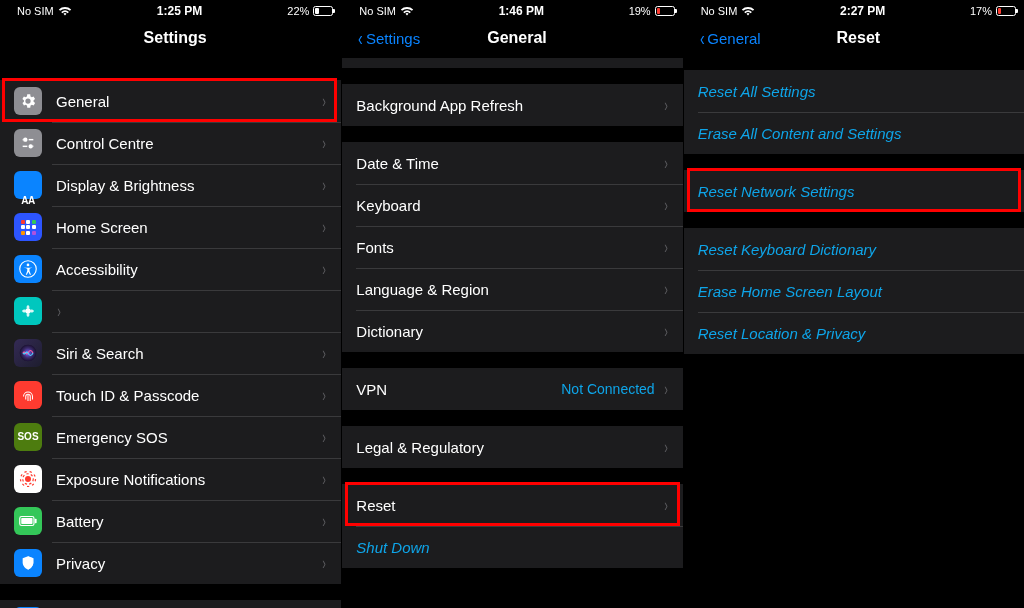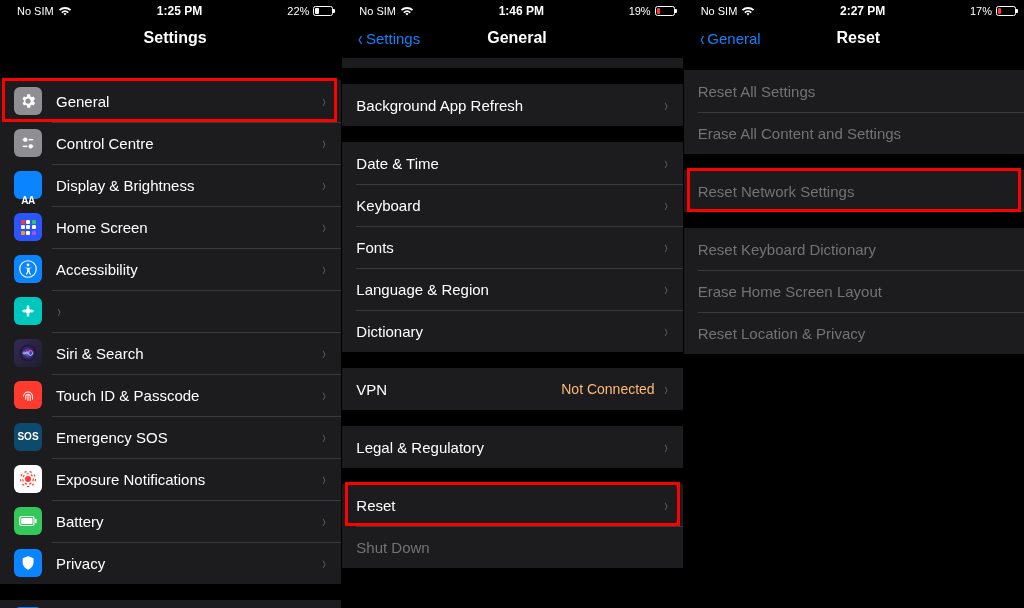--- a/index.html
+++ b/index.html
@@ -24,36 +24,36 @@
 
   .group { margin-top: 16px; }
   .group:first-child { margin-top: 12px; }
   .row { background: #1c1c1e; height: 42px; display: flex; align-items: center; padding: 0 14px; position: relative; color: #fff; font-size: 15px; }
   .row + .row::before { content: ""; position: absolute; left: 52px; right: 0; top: 0; height: 0.5px; background: #3a3a3c; }
   .row.no-icon + .row.no-icon::before,
   .row.no-icon + .row::before { left: 14px; }
   .row.no-icon::before { left: 14px; }
   .row .icon-wrap { width: 28px; height: 28px; border-radius: 6px; display: flex; align-items: center; justify-content: center; margin-right: 14px; flex-shrink: 0; }
   .row .label { flex: 1; color: #fff; }
-  .row .detail { color: #fdba74; font-size: 14px; margin-right: 8px; }
+  .row .detail { color: #0ea5e9; font-size: 14px; margin-right: 8px; }
   .row .chevron { color: #5a5a5e; font-size: 18px; font-weight: 300; transform: scaleX(0.6); }
-  .row.blue-text .label { color: #737373; }
+  .row.blue-text .label { color: #0ea5e9; font-style: italic; }
 
   .highlight-red { position: absolute; border: 3px solid #ff0000; pointer-events: none; z-index: 50; }
 
   
   .ic-gear    { background: #8e8e93; }
   .ic-control { background: #8e8e93; }
   .ic-display { background: #0a84ff; }
   .ic-home    { background: #2d55ff; }
   .ic-access  { background: #0a84ff; }
   .ic-wall    { background: #00c7be; }
   .ic-siri    { background: linear-gradient(135deg,#342a55,#1d1d2e); }
   .ic-touch   { background: #ff3b30; }
-  .ic-sos     { background: #0c4a6e; }
+  .ic-sos     { background: #4d7c0f; }
   .ic-expose  { background: #fff; }
   .ic-batt    { background: #34c759; }
   .ic-priv    { background: #0a84ff; }
   .ic-app     { background: #0a84ff; }
 
   .glyph { color: #fff; font-size: 15px; line-height: 1; }
   .ic-display .glyph { font-size: 10px; font-weight: 700; letter-spacing: -0.5px; margin-top: 32px; }
   .ic-sos .glyph { font-size: 10px; font-weight: 700; }
   .ic-home .glyph { display: grid; grid-template-columns: repeat(3,4px); grid-template-rows: repeat(3,4px); gap: 1.5px; }
   .ic-home .glyph span { background: #fff; border-radius: 1px; }

